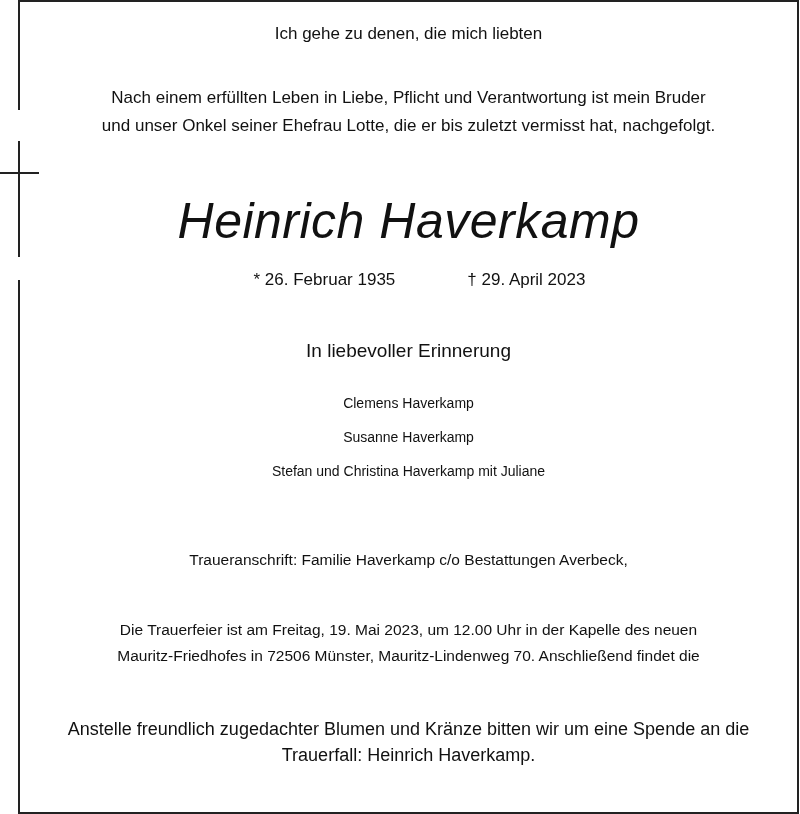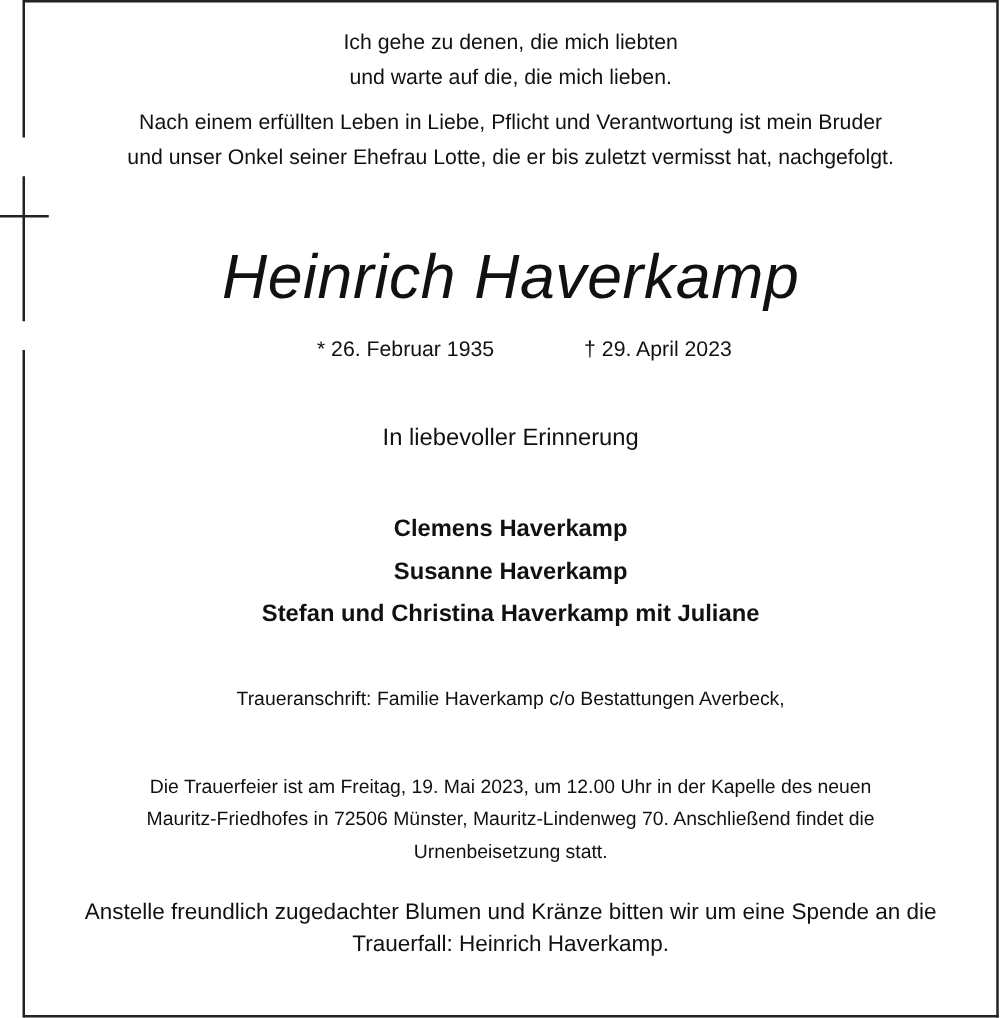--- a/index.html
+++ b/index.html
@@ -13,40 +13,39 @@
 
   .content { position: absolute; left: 20px; top: 0; width: 777px; text-align: center; }
   .line { display: block; white-space: nowrap; }
   .motto { position: absolute; top: 20px; left: 0; width: 100%; font-size: 17px; line-height: 28px; }
   .intro { position: absolute; top: 84px; left: 0; width: 100%; font-size: 17px; line-height: 28px; }
   .name { position: absolute; top: 188px; left: 0; width: 100%; font-size: 50px; line-height: 66px; letter-spacing: 0.5px; font-style: italic; }
   .dates { position: absolute; top: 266px; left: 0; width: 100%; font-size: 17px; line-height: 28px; }
   .dates span { display: inline-block; margin-left: 22px; }
   .dates .gap { width: 28px; }
   .memory { position: absolute; top: 337px; left: 0; width: 100%; font-size: 19px; line-height: 28px; }
-  .family { position: absolute; top: 407px; left: 0; width: 100%; font-size: 19px; line-height: 34px; font-weight: bold; }
+  .family { position: absolute; top: 386px; left: 0; width: 100%; font-size: 14px; line-height: 34px; }
   .address { position: absolute; top: 547px; left: 0; width: 100%; font-size: 15.5px; line-height: 26px; }
   .service { position: absolute; top: 617px; left: 0; width: 100%; font-size: 15.5px; line-height: 26px; }
   .donation { position: absolute; top: 716px; left: 0; width: 100%; font-size: 18px; line-height: 26px; }
 </style>
 </head>
 <body>
 
 <div class="frame-top"></div>
 <div class="frame-right"></div>
 <div class="frame-bottom"></div>
 <div class="frame-left-seg" style="top:0;height:110px;"></div>
 <div class="frame-left-seg" style="top:141px;height:116px;"></div>
 <div class="cross-bar"></div>
 <div class="frame-left-seg" style="top:280px;height:534px;"></div>
 
 <div class="content">
   <div class="motto">
     <span class="line">Ich gehe zu denen, die mich liebten</span>
-    <span class="line">und warte auf die, die mich lieben.</span>
   </div>
 
   <div class="intro">
     <span class="line">Nach einem erfüllten Leben in Liebe, Pflicht und Verantwortung ist mein Bruder</span>
     <span class="line">und unser Onkel seiner Ehefrau Lotte, die er bis zuletzt vermisst hat, nachgefolgt.</span>
   </div>
 
   <div class="name">Heinrich Haverkamp</div>
 
   <div class="dates">
@@ -61,20 +60,19 @@
     <span class="line">Stefan und Christina Haverkamp mit Juliane</span>
   </div>
 
   <div class="address">
     <span class="line">Traueranschrift: Familie Haverkamp c/o Bestattungen Averbeck,</span>
   </div>
 
   <div class="service">
     <span class="line">Die Trauerfeier ist am Freitag, 19. Mai 2023, um 12.00 Uhr in der Kapelle des neuen</span>
     <span class="line">Mauritz-Friedhofes in 72506 Münster, Mauritz-Lindenweg 70. Anschließend findet die</span>
-    <span class="line">Urnenbeisetzung statt.</span>
   </div>
 
   <div class="donation">
     <span class="line">Anstelle freundlich zugedachter Blumen und Kränze bitten wir um eine Spende an die</span>
     <span class="line">Trauerfall: Heinrich Haverkamp.</span>
   </div>
 </div>
 
 </body></html>

